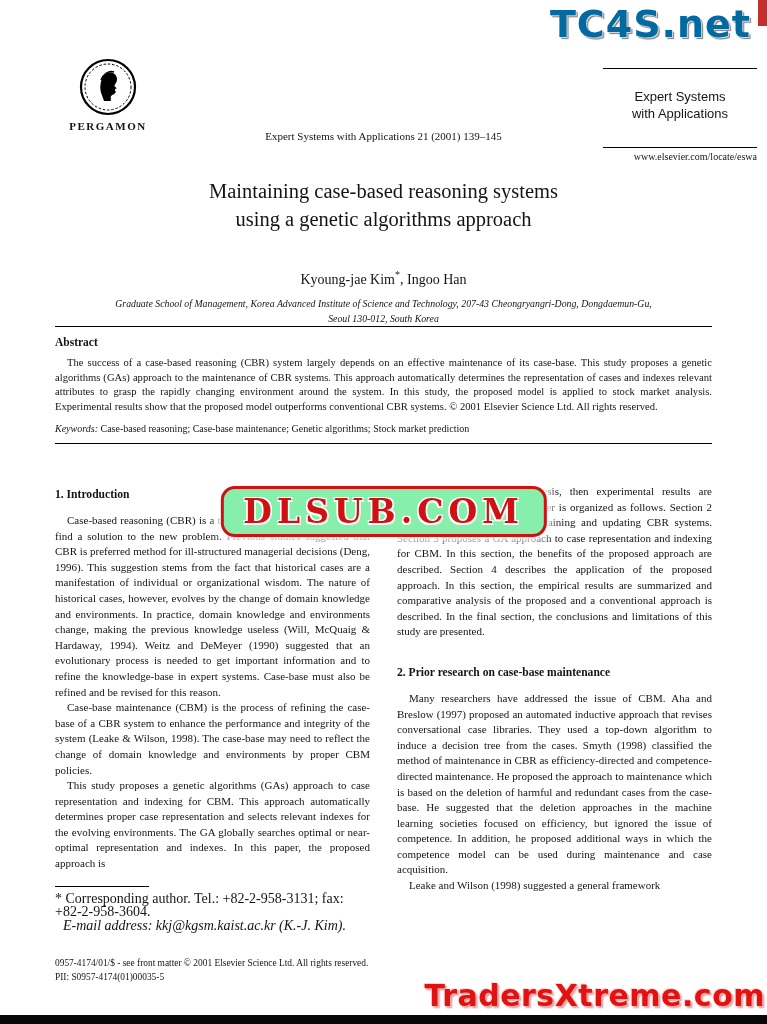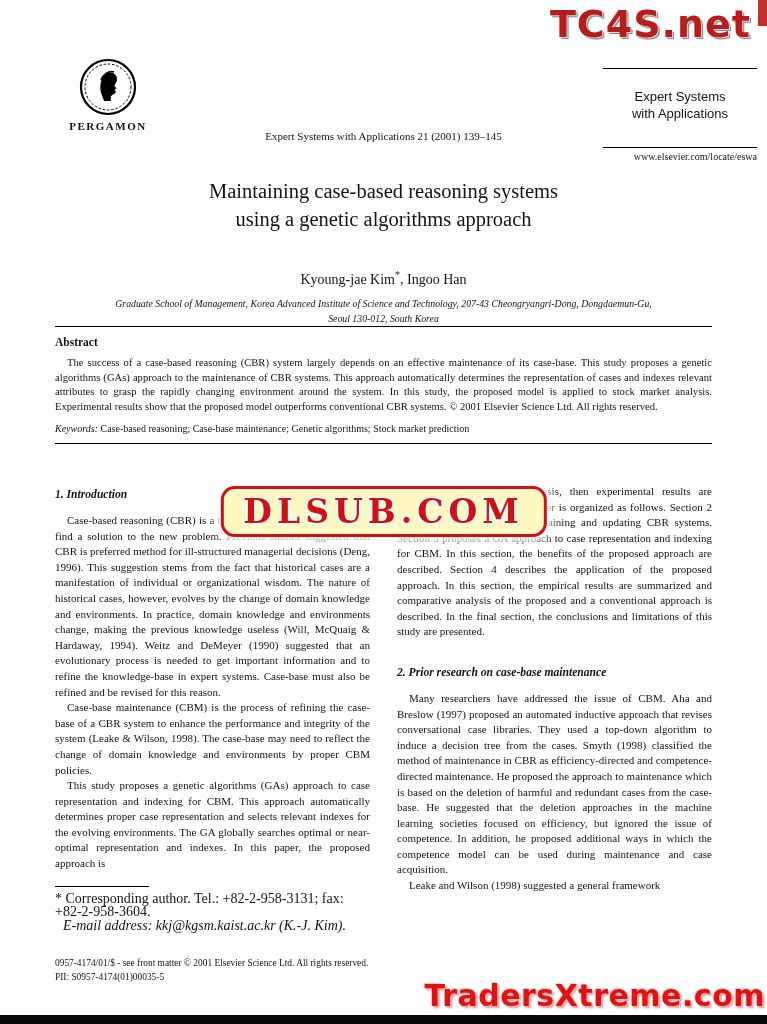--- a/index.html
+++ b/index.html
@@ -1,20 +1,20 @@
 <!DOCTYPE html>
 <html><head>
 <meta charset="utf-8">
 <style>
   html,body{margin:0;padding:0;}
   body{background:#6e6e6e;font-family:"Liberation Serif",serif;}
   .page{position:relative;width:767px;height:1024px;margin:0 auto;background:#ffffff;overflow:hidden;color:#141414;}
 
   
-  .wm-tc4s{position:absolute;top:2px;right:16px;font-family:"DejaVu Sans",sans-serif;font-weight:bold;font-size:38px;letter-spacing:1px;color:#b91c1c;text-shadow:1px 1px 0 #d8d8d8,2px 2px 1px #7d7d7d;}
+  .wm-tc4s{position:absolute;top:2px;right:16px;font-family:"DejaVu Sans",sans-serif;font-weight:bold;font-size:38px;letter-spacing:1px;color:#0369a1;text-shadow:1px 1px 0 #d8d8d8,2px 2px 1px #7d7d7d;}
   .red-chip{position:absolute;top:0;right:0;width:9px;height:26px;background:#c4302b;}
 
   
   .publisher{position:absolute;left:50px;top:58px;width:116px;text-align:center;}
   .pergamon-logo{display:block;margin:0 auto;}
   .publisher-name{margin-top:4px;font-size:11px;font-weight:bold;letter-spacing:1.5px;}
 
   .citation{position:absolute;top:130px;left:0;width:100%;text-align:center;font-size:11px;}
 
   
@@ -35,36 +35,36 @@
   .rule{border-top:1px solid #000;height:0;}
   .abs-heading{margin-top:9px;font-size:11.5px;font-weight:bold;}
   .abs-text{margin:8px 0 0;font-size:10.6px;line-height:14.6px;text-align:justify;text-indent:12px;}
   .keywords{margin:9px 0 0;font-size:10px;}
   .kw-label{font-style:italic;}
   .rule.below{margin-top:9px;}
 
   
   .columns{position:absolute;top:484px;left:55px;width:657px;height:468px;display:flex;gap:27px;overflow:hidden;}
   .col{width:315px;}
-  .sec-heading{margin:4px 0 12px;font-size:11.6px;font-weight:bold;font-style:italic;}
+  .sec-heading{margin:4px 0 12px;font-size:11.6px;font-weight:bold;}
   .sec-heading.second{margin-top:26px;}
   .body-p{margin:0;font-size:11px;line-height:15.6px;text-align:justify;}
   .indent{text-indent:12px;}
 
   
   .footnote{margin-top:14px;font-size:14px;line-height:13.5px;}
   .fn-rule{width:94px;border-top:1px solid #000;margin-bottom:5px;}
   .fn-email{font-style:italic;padding-left:8px;margin:0;}
   .fn-line{margin:0;}
 
   
   .imprint{position:absolute;top:956px;left:55px;font-size:9.4px;line-height:14px;}
 
   
-  .wm-dlsub{position:absolute;top:486px;left:50%;transform:translateX(-50%);border:3px solid #cf1111;border-radius:14px;background:#fef9c3;box-shadow:0 0 10px 5px rgba(255,255,255,0.95);padding:3px 20px;}
+  .wm-dlsub{position:absolute;top:486px;left:50%;transform:translateX(-50%);border:3px solid #cf1111;border-radius:14px;background:#86efac;box-shadow:0 0 10px 5px rgba(255,255,255,0.95);padding:3px 20px;}
   .wm-dlsub .dlsub-text{font-family:"DejaVu Serif",serif;font-weight:bold;font-size:33px;letter-spacing:5px;color:#d01111;text-shadow:-1.5px -1.5px 0 #ffffff,1.5px -1.5px 0 #ffffff,-1.5px 1.5px 0 #ffffff,1.5px 1.5px 0 #ffeeee;}
 
   
   .wm-traders{position:absolute;right:2px;bottom:11px;font-family:"DejaVu Sans",sans-serif;font-weight:bold;font-size:30px;letter-spacing:0.5px;color:#e01212;text-shadow:1px 1px 0 #ffaaaa,-1px -1px 0 #ffd0d0,2px 2px 2px rgba(120,0,0,0.4);}
 
   .bottom-bar{position:absolute;left:0;bottom:0;width:100%;height:9px;background:#080808;}
 </style>
 </head>
 <body>
 

